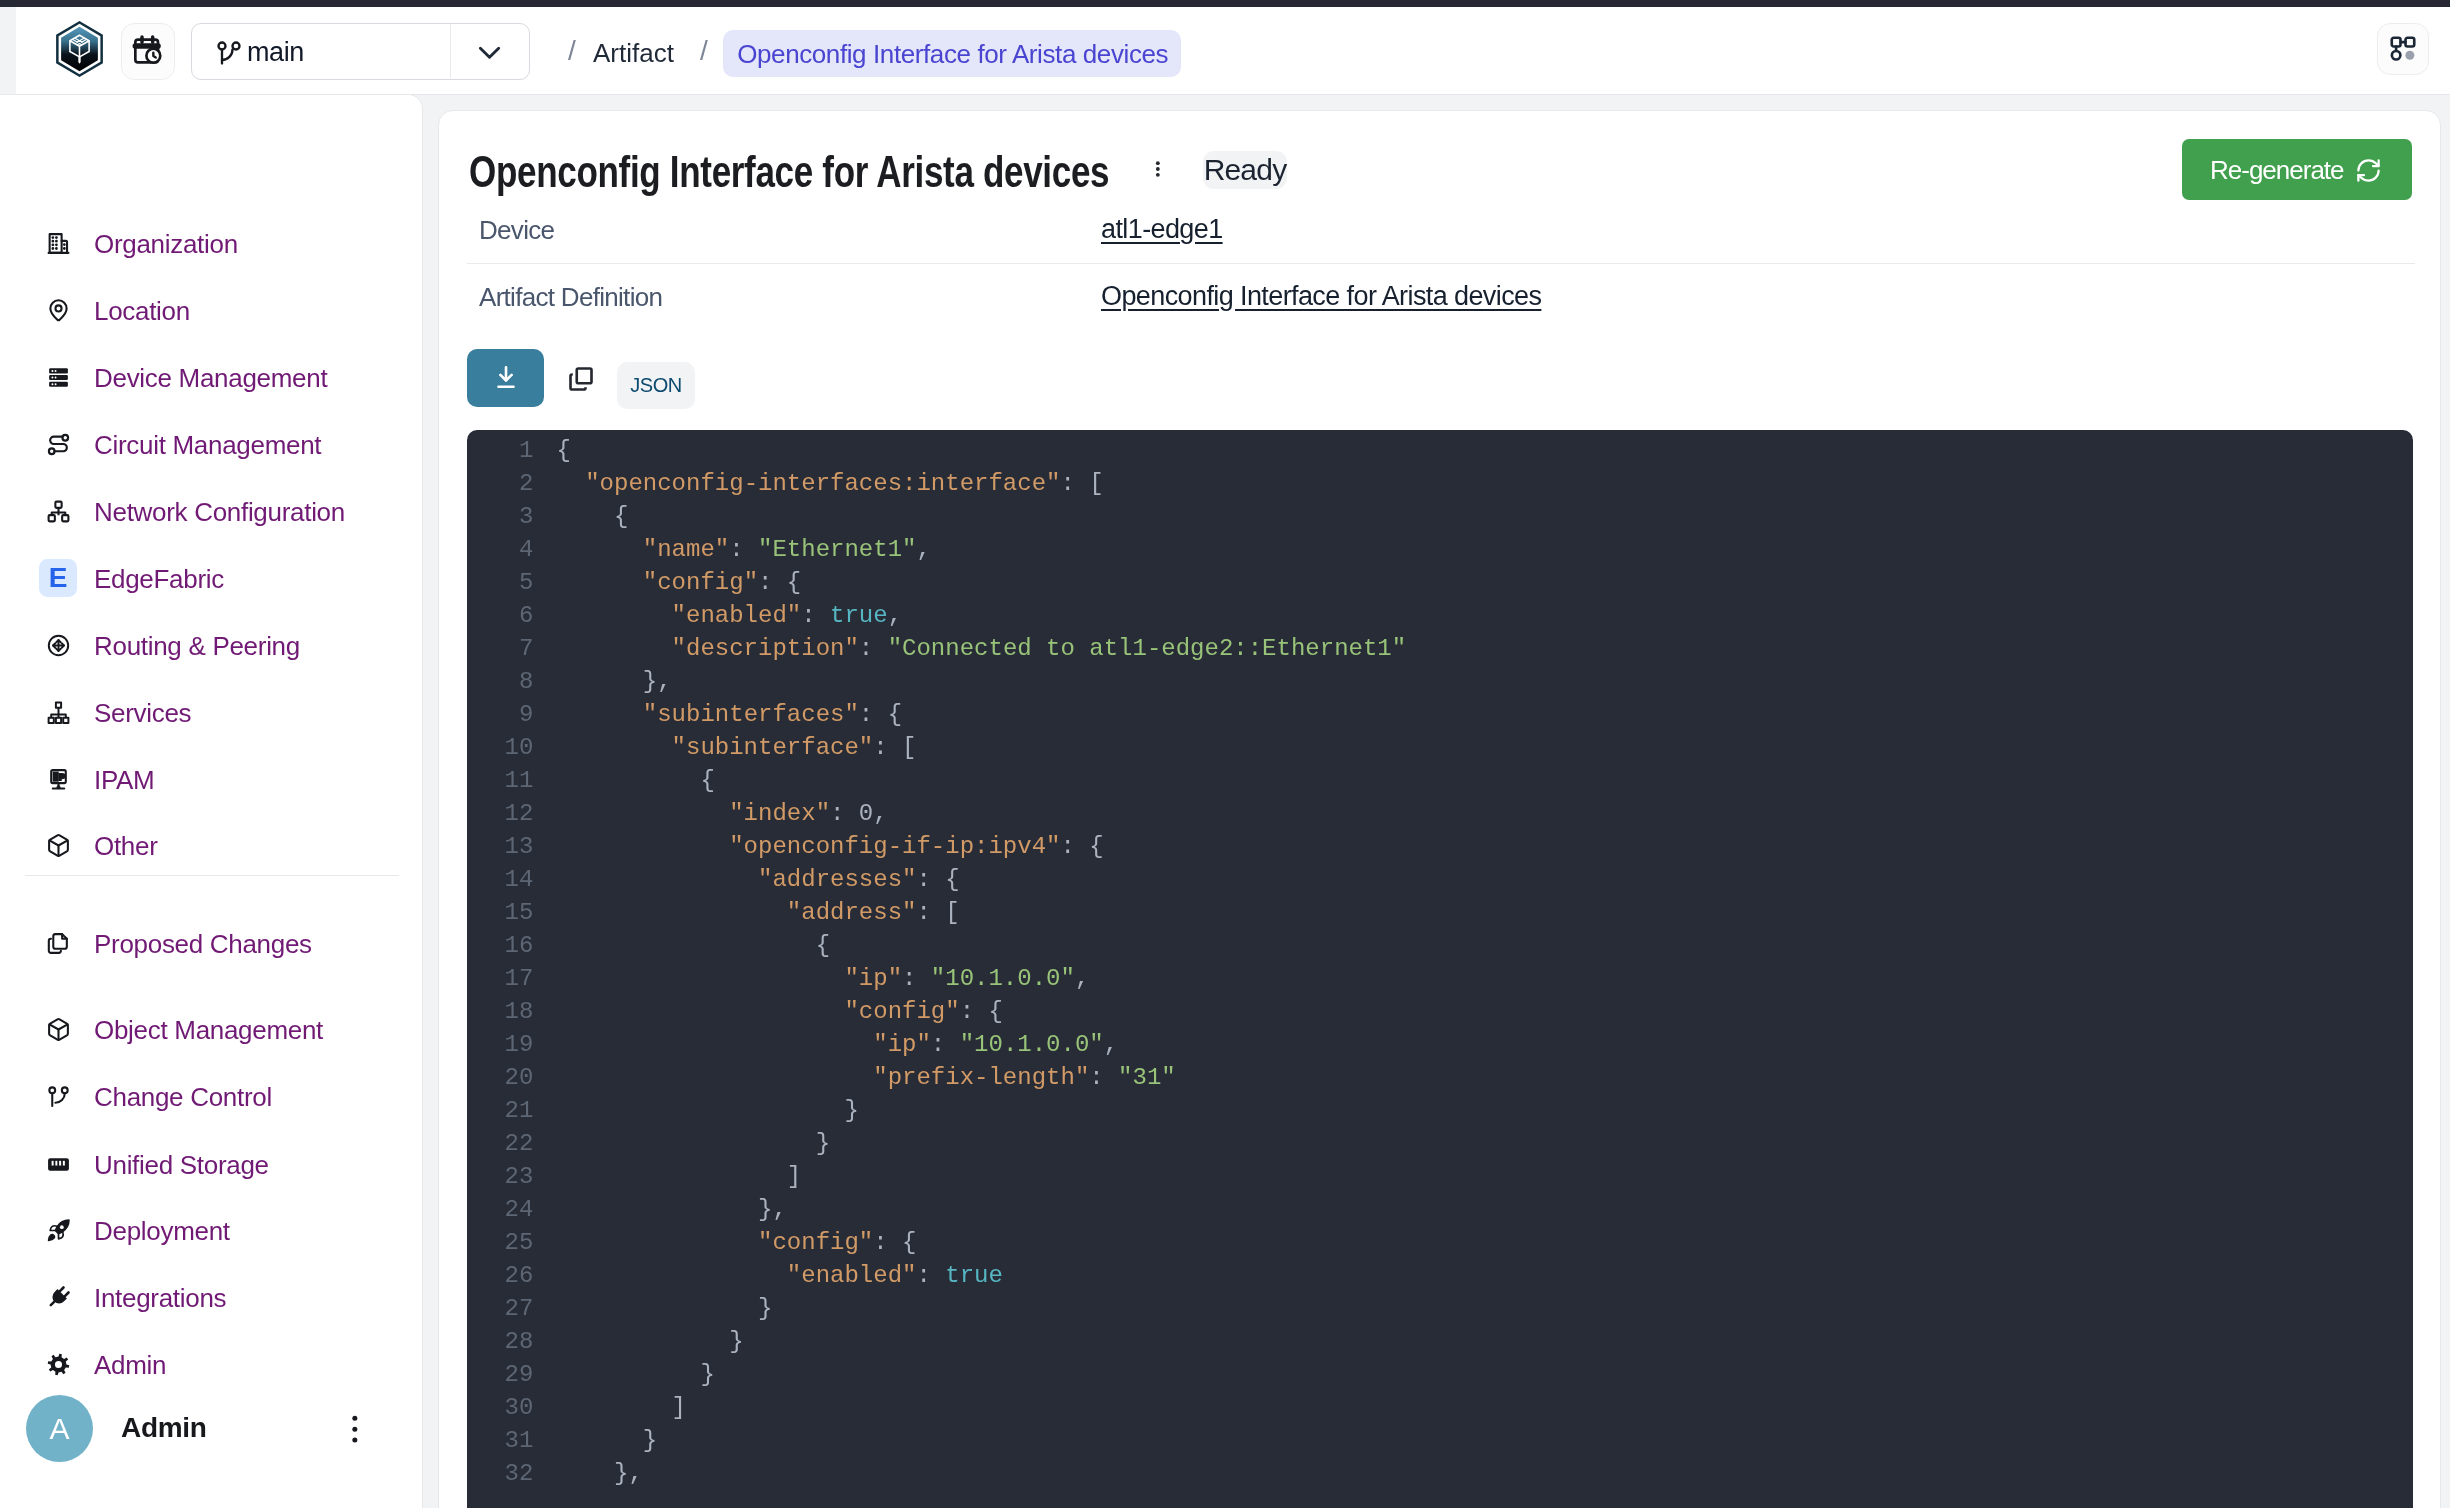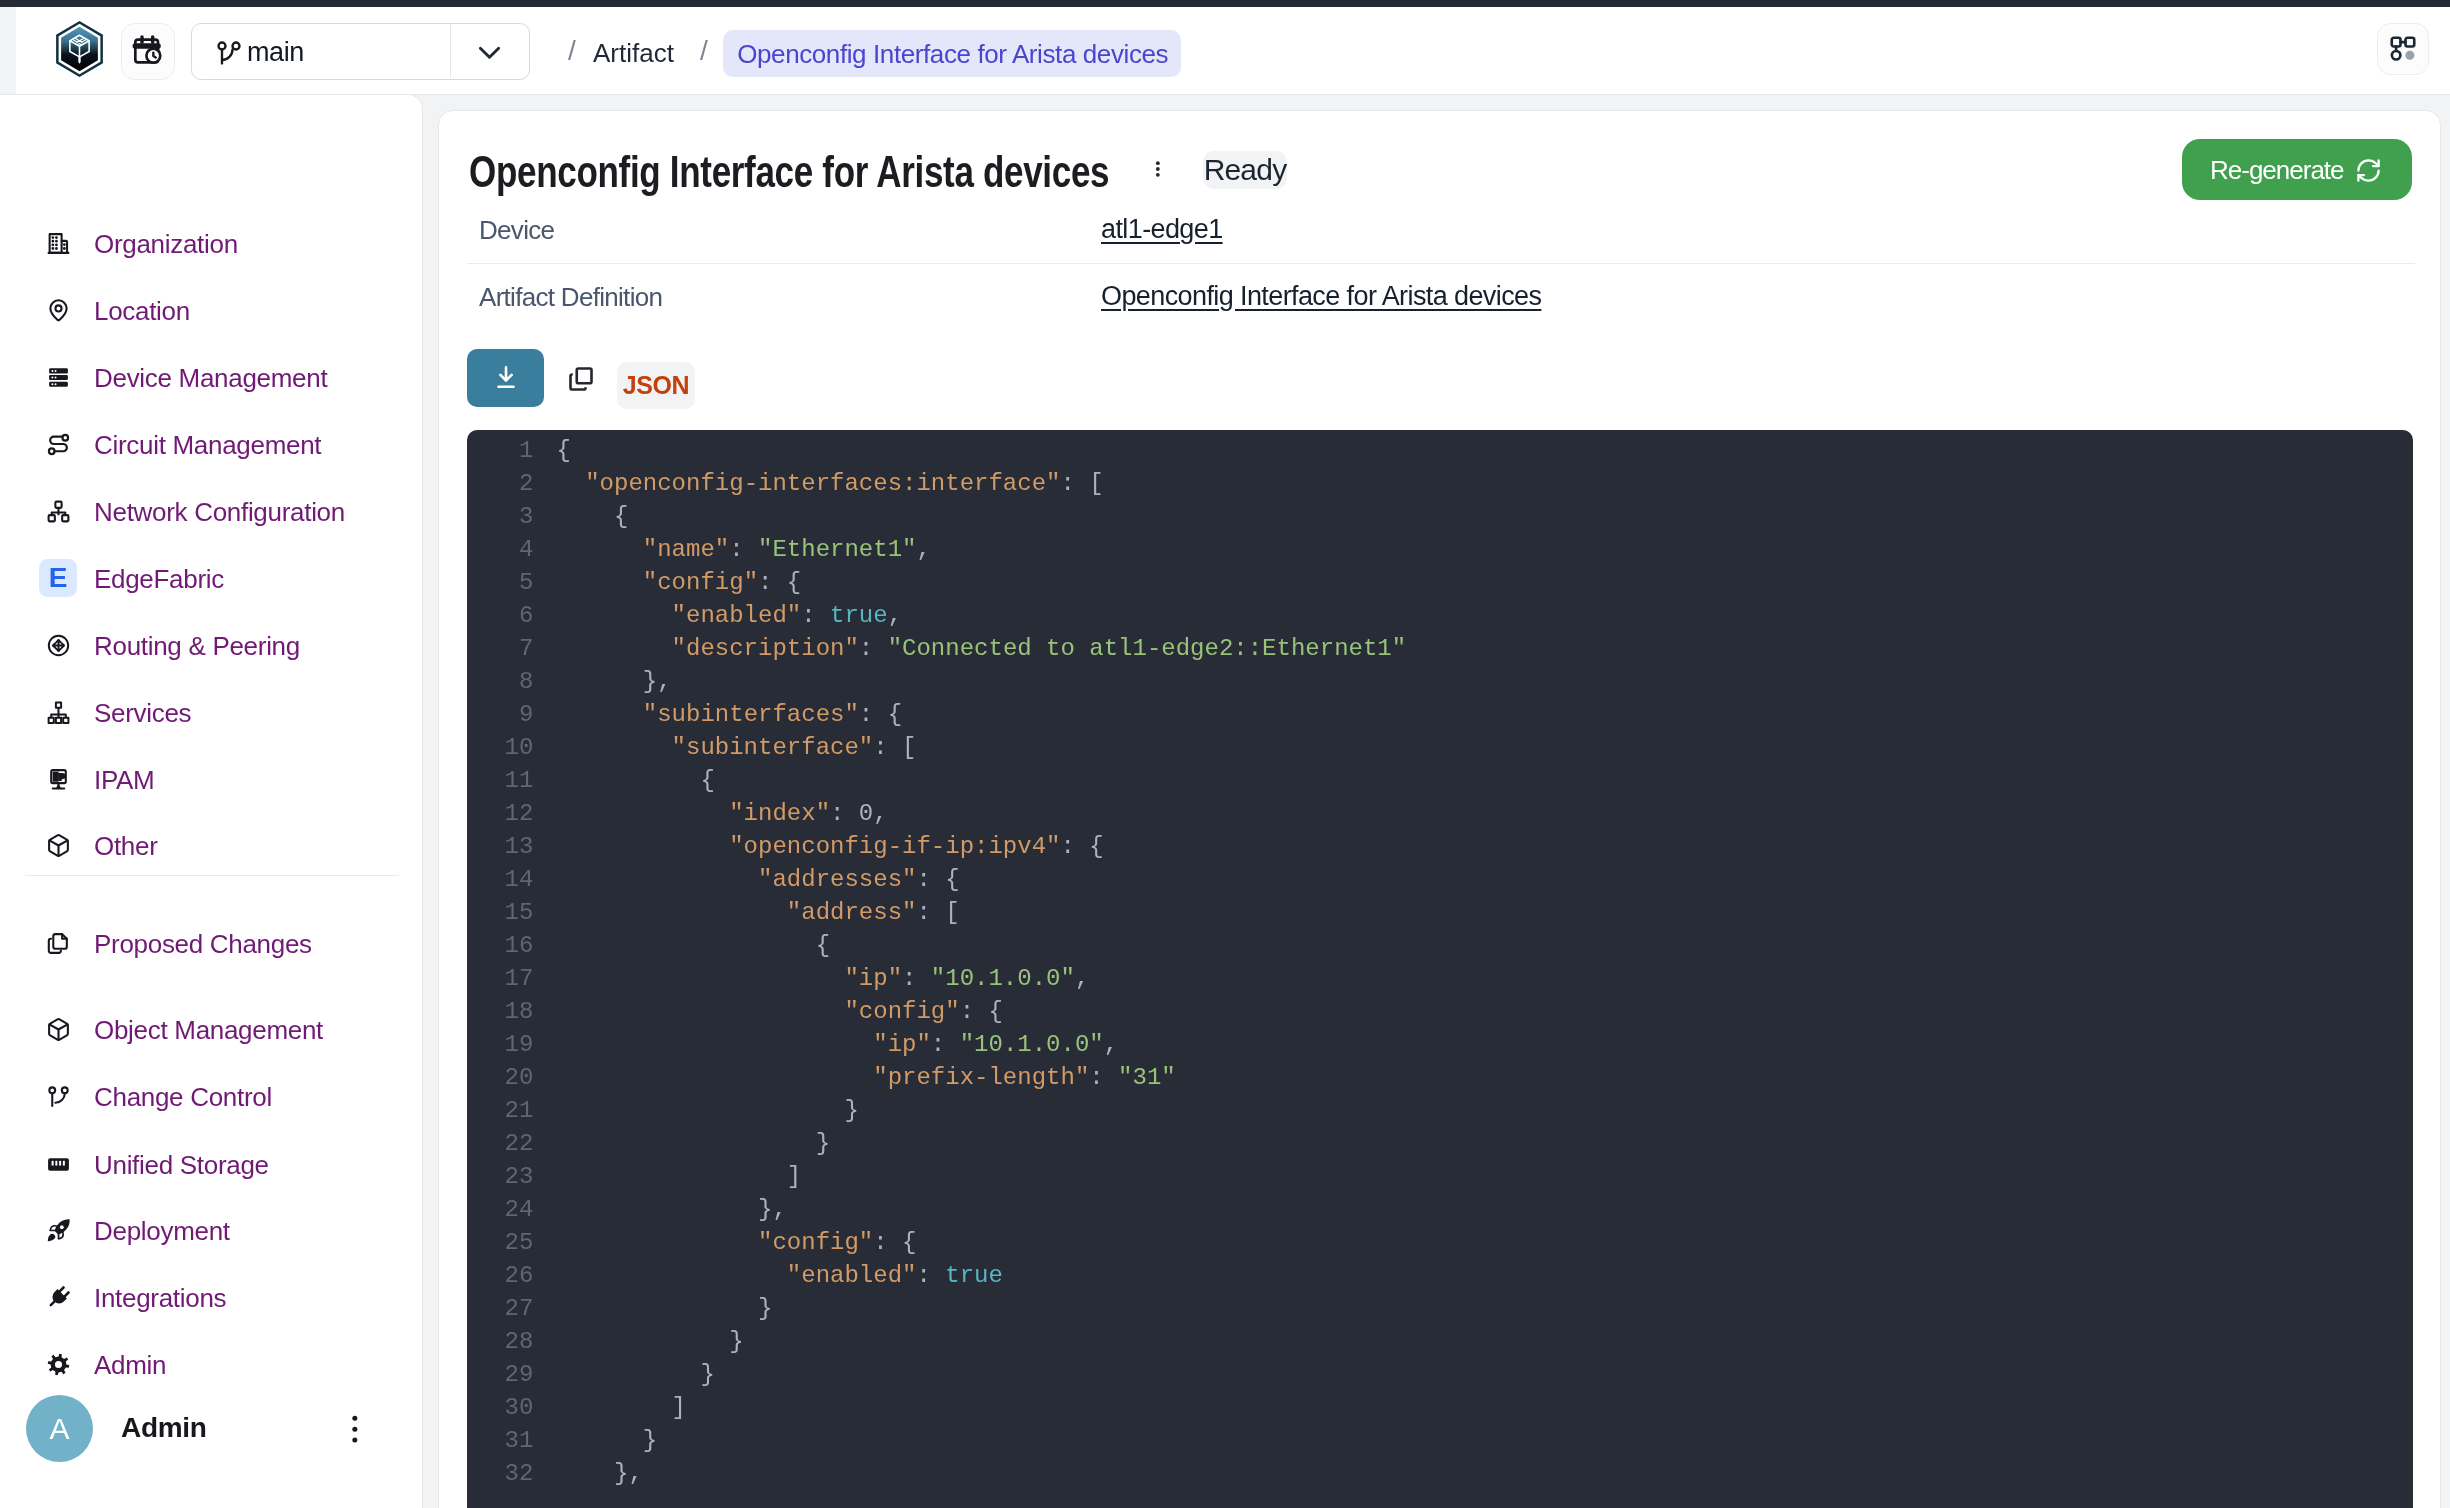--- a/index.html
+++ b/index.html
@@ -25,29 +25,29 @@
 .nav .ic{position:absolute;left:46px;top:21px}
 .nav .tx{position:absolute;left:94px;top:19px;font-size:26px;letter-spacing:-0.3px;color:#701a75;white-space:nowrap}
 #sbdivider{left:25px;top:780px;width:374px;border-top:1.7px solid #e7e8eb}
 #sbfoot{left:0;top:1300px;width:423px;height:67px}
 #avatar{left:26px;top:1300px;width:67px;height:67px;border-radius:50%;background:#71b2c8;color:#fff;font-size:30px;text-align:center;line-height:67px}
 #sbfoot .tx{position:absolute;left:121px;top:16.7px;font-size:28px;font-weight:bold;letter-spacing:-0.3px;color:#17181c}
 #maincard{left:438px;top:110px;width:2003px;height:1422px;background:#fff;border:0.8px solid #e7e8ea;border-radius:15px}
 #title{left:30px;top:35px;font-size:45px;font-weight:bold;color:#1c1d21;white-space:nowrap;transform:scaleX(0.778);transform-origin:left top;letter-spacing:-0.4px}
 #ready{left:764px;top:40px;width:84px;height:38px;background:#f2f3f5;border-radius:11px;text-align:center}
 #ready span{font-size:30px;font-weight:normal;letter-spacing:-0.8px;color:#1b2430;line-height:38px}
-#regen{left:1743px;top:28.4px;width:230px;height:61px;background:#41a04d;border-radius:18px;color:#fff}
+#regen{left:1743px;top:28.4px;width:230px;height:61px;background:#41a04d;border-radius:7px;color:#fff}
 #regen span{position:absolute;left:28px;top:16px;font-size:26px;letter-spacing:-1px}
 .rowlbl{left:40px;font-size:26px;color:#49566b;letter-spacing:-0.7px}
 .rowval{left:662px;font-size:27px;color:#16202e;letter-spacing:-0.6px;text-decoration:underline;text-underline-offset:4.2px;white-space:nowrap}
 #rowdiv{left:28px;top:152px;width:1948px;border-top:1.7px solid #e9eaec}
 #dlbtn{left:28.4px;top:238px;width:77px;height:58px;background:#3a7e9d;border-radius:10px}
 #cpbtn{left:121px;top:248px;width:40px;height:40px}
 #jsonpill{left:178px;top:251px;width:78px;height:47px;background:#f2f3f5;border-radius:10px;text-align:center}
-#jsonpill span{font-size:25px;font-weight:bold;color:#c2410c;line-height:47px;letter-spacing:-0.4px}
+#jsonpill span{font-size:20px;font-weight:normal;color:#0c4a6e;line-height:47px;letter-spacing:-0.4px}
 #codeblock{left:28.4px;top:319px;width:1946px;height:1104px;background:#282c36;border-radius:10px;overflow:hidden}
 #gutter,#code{position:absolute;top:0;font-family:"Liberation Mono",monospace;font-size:24px;line-height:33px;white-space:pre}
 #gutter{left:0;width:66px;text-align:right;color:#5d6674;padding-top:4.2px}
 #code{left:89px;color:#abb2bf;padding-top:4.2px}
 #code .k{color:#d19a66}
 #code .s{color:#98c379}
 #code .b{color:#56b6c2}
 svg{display:block}
 </style>
 </head>

